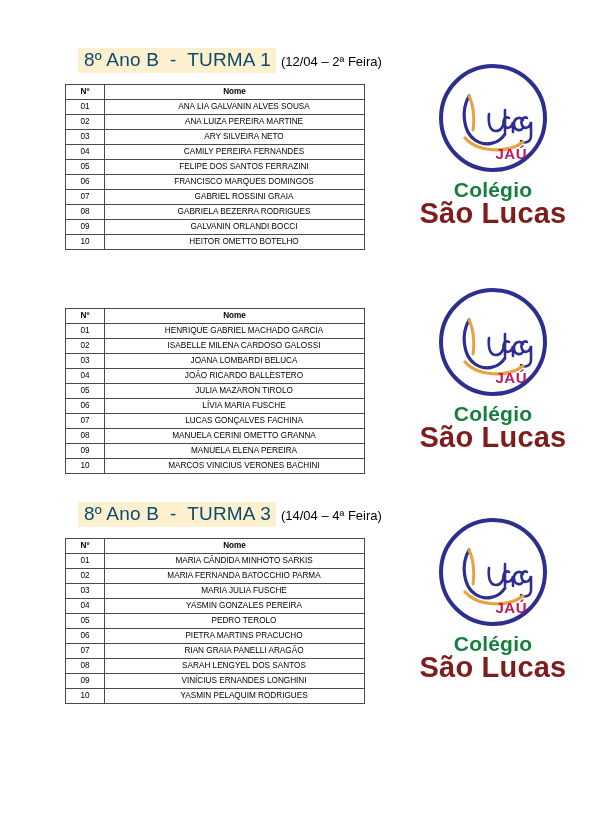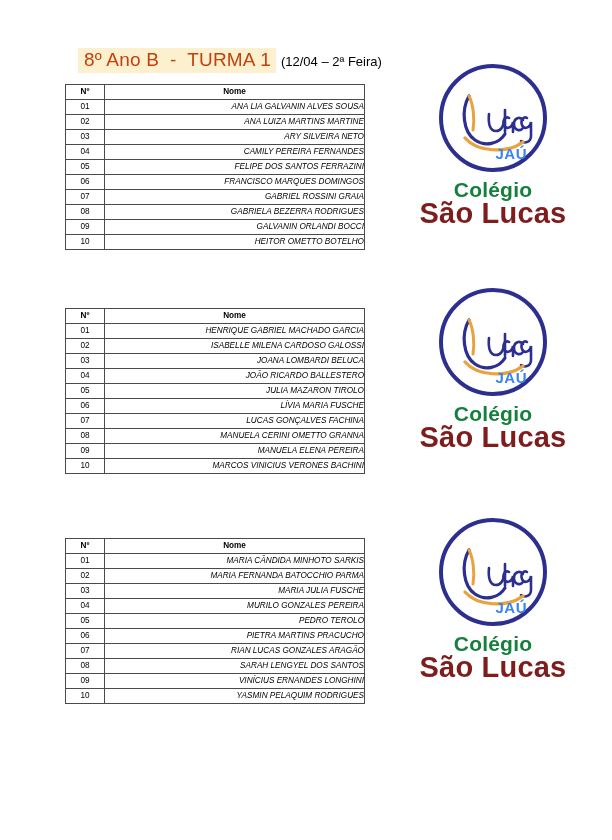--- a/index.html
+++ b/index.html
@@ -31,21 +31,21 @@
   .title-row {
     display: flex;
     align-items: baseline;
     margin-left: 78px;
     height: 28px;
   }
   .title-highlight {
     background: #fdf0cf;
     font-size: 19px;
     font-family: "Liberation Sans", sans-serif;
-    color: #c2410c;
+    color: #0c4a6e;
     padding: 1px 5px 2px 6px;
     white-space: pre;
     letter-spacing: 0.2px;
   }
   .title-rest {
     font-size: 13px;
     color: #000;
     padding-left: 5px;
     white-space: pre;
   }
@@ -69,23 +69,22 @@
     padding: 0;
   }
   table.roster th.col-num, table.roster td.col-num {
     width: 38px;
     text-align: center;
   }
   table.roster th.col-name {
     text-align: center;
   }
   table.roster td.col-name {
-    text-align: right;
+    text-align: center;
     padding-left: 19px;
-    font-style: italic;
   }
 
   
   .logo {
     position: absolute;
     width: 190px;
     text-align: center;
   }
   .logo-1 { left: 398px; top: 16px; }
   .logo-2 { left: 398px; top: 16px; }
@@ -107,21 +106,21 @@
     top: 6px;
     width: 92px;
     height: 92px;
   }
   .logo-jau {
     position: absolute;
     bottom: 6px;
     right: 16px;
     font-size: 15px;
     font-weight: bold;
-    color: #3b82f6;
+    color: #be185d;
     letter-spacing: 0.5px;
   }
   .logo-text1 {
     font-size: 21px;
     font-weight: bold;
     color: #15803d;
     margin-top: 2px;
     letter-spacing: 0.2px;
   }
   .logo-text2 {
@@ -153,21 +152,21 @@
             <th class="col-name">Nome</th>
           </tr>
         </thead>
         <tbody>
           <tr>
               <td class="col-num">01</td>
               <td class="col-name">ANA LIA GALVANIN ALVES SOUSA</td>
             </tr>
           <tr>
               <td class="col-num">02</td>
-              <td class="col-name">ANA LUIZA MARTINS MARTINE</td>
+              <td class="col-name">ANA LUIZA PEREIRA MARTINE</td>
             </tr>
           <tr>
               <td class="col-num">03</td>
               <td class="col-name">ARY SILVEIRA NETO</td>
             </tr>
           <tr>
               <td class="col-num">04</td>
               <td class="col-name">CAMILY PEREIRA FERNANDES</td>
             </tr>
           <tr>
@@ -291,20 +290,22 @@
           <div class="logo-jau">JAÚ</div>
         </div>
       </div>
       <div class="logo-text1">Colégio</div>
       <div class="logo-text2">São Lucas</div>
     </div>
   </div>
 
   <div class="section sec-3">
     <div class="title-row">
+      <span class="title-highlight">8º Ano B  -  TURMA 3</span>
+      <span class="title-rest">(14/04 – 4ª Feira)</span>
     </div>
     <div class="table-wrap">
       <table class="roster">
         <thead>
           <tr>
             <th class="col-num">Nº</th>
             <th class="col-name">Nome</th>
           </tr>
         </thead>
         <tbody>
@@ -315,33 +316,33 @@
           <tr>
               <td class="col-num">02</td>
               <td class="col-name">MARIA FERNANDA BATOCCHIO PARMA</td>
             </tr>
           <tr>
               <td class="col-num">03</td>
               <td class="col-name">MARIA JULIA FUSCHE</td>
             </tr>
           <tr>
               <td class="col-num">04</td>
-              <td class="col-name">MURILO GONZALES PEREIRA</td>
+              <td class="col-name">YASMIN GONZALES PEREIRA</td>
             </tr>
           <tr>
               <td class="col-num">05</td>
               <td class="col-name">PEDRO TEROLO</td>
             </tr>
           <tr>
               <td class="col-num">06</td>
               <td class="col-name">PIETRA MARTINS PRACUCHO</td>
             </tr>
           <tr>
               <td class="col-num">07</td>
-              <td class="col-name">RIAN LUCAS GONZALES ARAGÃO</td>
+              <td class="col-name">RIAN GRAIA PANELLI ARAGÃO</td>
             </tr>
           <tr>
               <td class="col-num">08</td>
               <td class="col-name">SARAH LENGYEL DOS SANTOS</td>
             </tr>
           <tr>
               <td class="col-num">09</td>
               <td class="col-name">VINÍCIUS ERNANDES LONGHINI</td>
             </tr>
           <tr>

